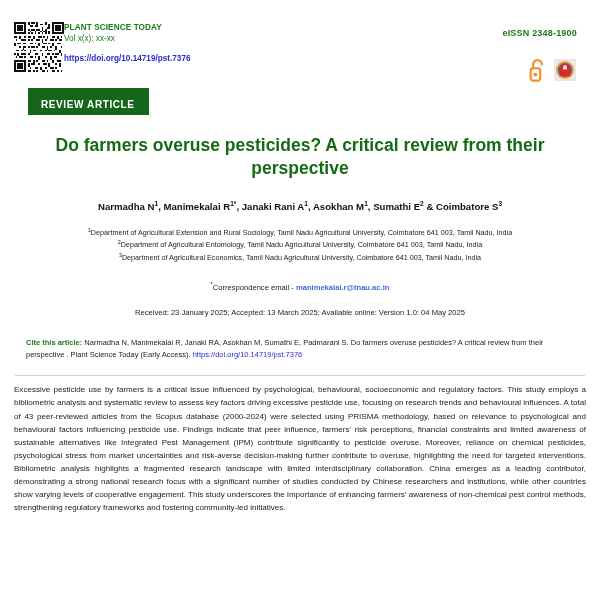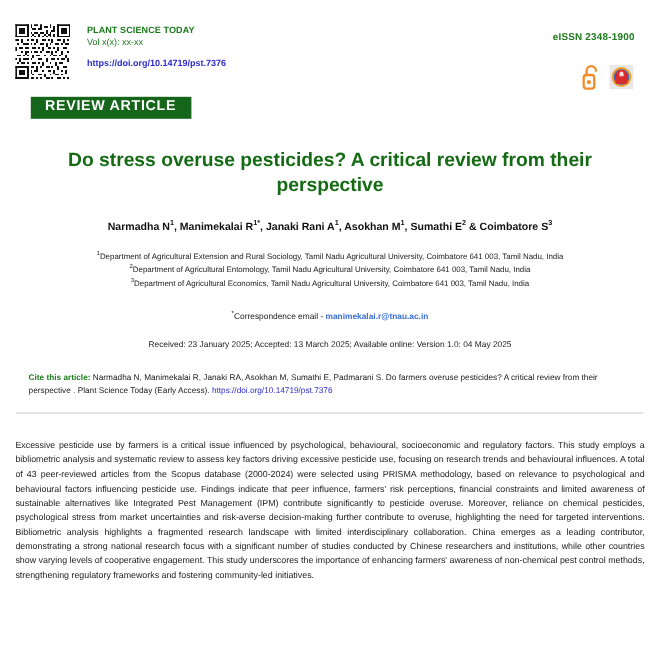--- a/index.html
+++ b/index.html
@@ -26,21 +26,21 @@
   
   .masthead {
     position: relative;
     height: 104px;
     padding-top: 22px;
     box-sizing: border-box;
   }
   .mast-left {
     display: flex;
     align-items: flex-start;
-    gap: 15px;
+    gap: 0;
   }
   .qr {
     width: 50px;
     height: 50px;
     flex: 0 0 50px;
     display: block;
   }
   .journal-lines {
     padding-top: 1px;
     line-height: 1.32;
@@ -81,24 +81,24 @@
   }
   .oa-icon { width: 17px; height: 24px; display: block; }
   .badge-icon { width: 22px; height: 24px; display: block; }
 
   .review-badge {
     position: absolute;
     left: 14px;
     top: 88px;
     background: #15661b;
     color: #ffffff;
-    font-size: 13px;
+    font-size: 10px;
     font-weight: bold;
     letter-spacing: .6px;
-    padding: 0 14px 5px 13px;
+    padding: 11px 14px 5px 13px;
     display: inline-block;
   }
 
   
   .title {
     margin: 30px 28px 0 28px;
     text-align: center;
     font-size: 17.5px;
     line-height: 1.32;
     font-weight: bold;
@@ -163,21 +163,21 @@
   }
 
   
   .abs-head {
     margin-top: 9px;
     font-size: 9.2px;
     font-weight: bold;
     color: #1d7a1d;
   }
   .abs-body {
-    margin-top: 22px;
+    margin-top: 7px;
     font-size: 8.05px;
     line-height: 1.63;
     text-align: justify;
     color: #1b1b1b;
   }
 </style>
 </head>
 <body>
 
 <div class="page">
@@ -360,21 +360,21 @@
         <circle cx="11" cy="12" r="9" fill="#f0a030"></circle>
         <circle cx="11" cy="12" r="7" fill="#3a5fbf"></circle>
         <path d="M11 5.5 c3.1 0 5.3 2.6 5.3 6 v6.7 H5.7 V11.5 c0-3.4 2.2-6 5.3-6z" fill="#d92b2b"></path>
         <path d="M11 7 c1.1 0 1.9 1 1.9 2.3 v2.1 h-3.8 V9.3 C9.1 8 9.9 7 11 7z" fill="#ffffff" opacity="0.85"></path>
       </svg>
     </div>
 
     <div class="review-badge">REVIEW  ARTICLE</div>
   </div>
 
-  <h1 class="title">Do stress overuse pesticides? A critical review from their perspective</h1>
+  <h1 class="title">Do farmers overuse pesticides? A critical review from their perspective</h1>
 
   <div class="authors">
     <span><span>Narmadha N</span><sup>1</sup></span><span>, </span><span><span>Manimekalai R</span><sup>1*</sup></span><span>, </span><span><span>Janaki Rani A</span><sup>1</sup></span><span>, </span><span><span>Asokhan M</span><sup>1</sup></span><span>, </span><span><span>Sumathi E</span><sup>2</sup></span><span> &amp; </span><span><span>Coimbatore S</span><sup>3</sup></span>
   </div>
 
   <div class="affils">
     <div><sup>1</sup><span>Department of Agricultural Extension and Rural Sociology, Tamil Nadu Agricultural University, Coimbatore 641 003, Tamil Nadu, India</span></div>
     <div><sup>2</sup><span>Department of Agricultural Entomology, Tamil Nadu Agricultural University, Coimbatore 641 003, Tamil Nadu, India</span></div>
     <div><sup>3</sup><span>Department of Agricultural Economics, Tamil Nadu Agricultural University, Coimbatore 641 003, Tamil Nadu, India</span></div>
   </div>

